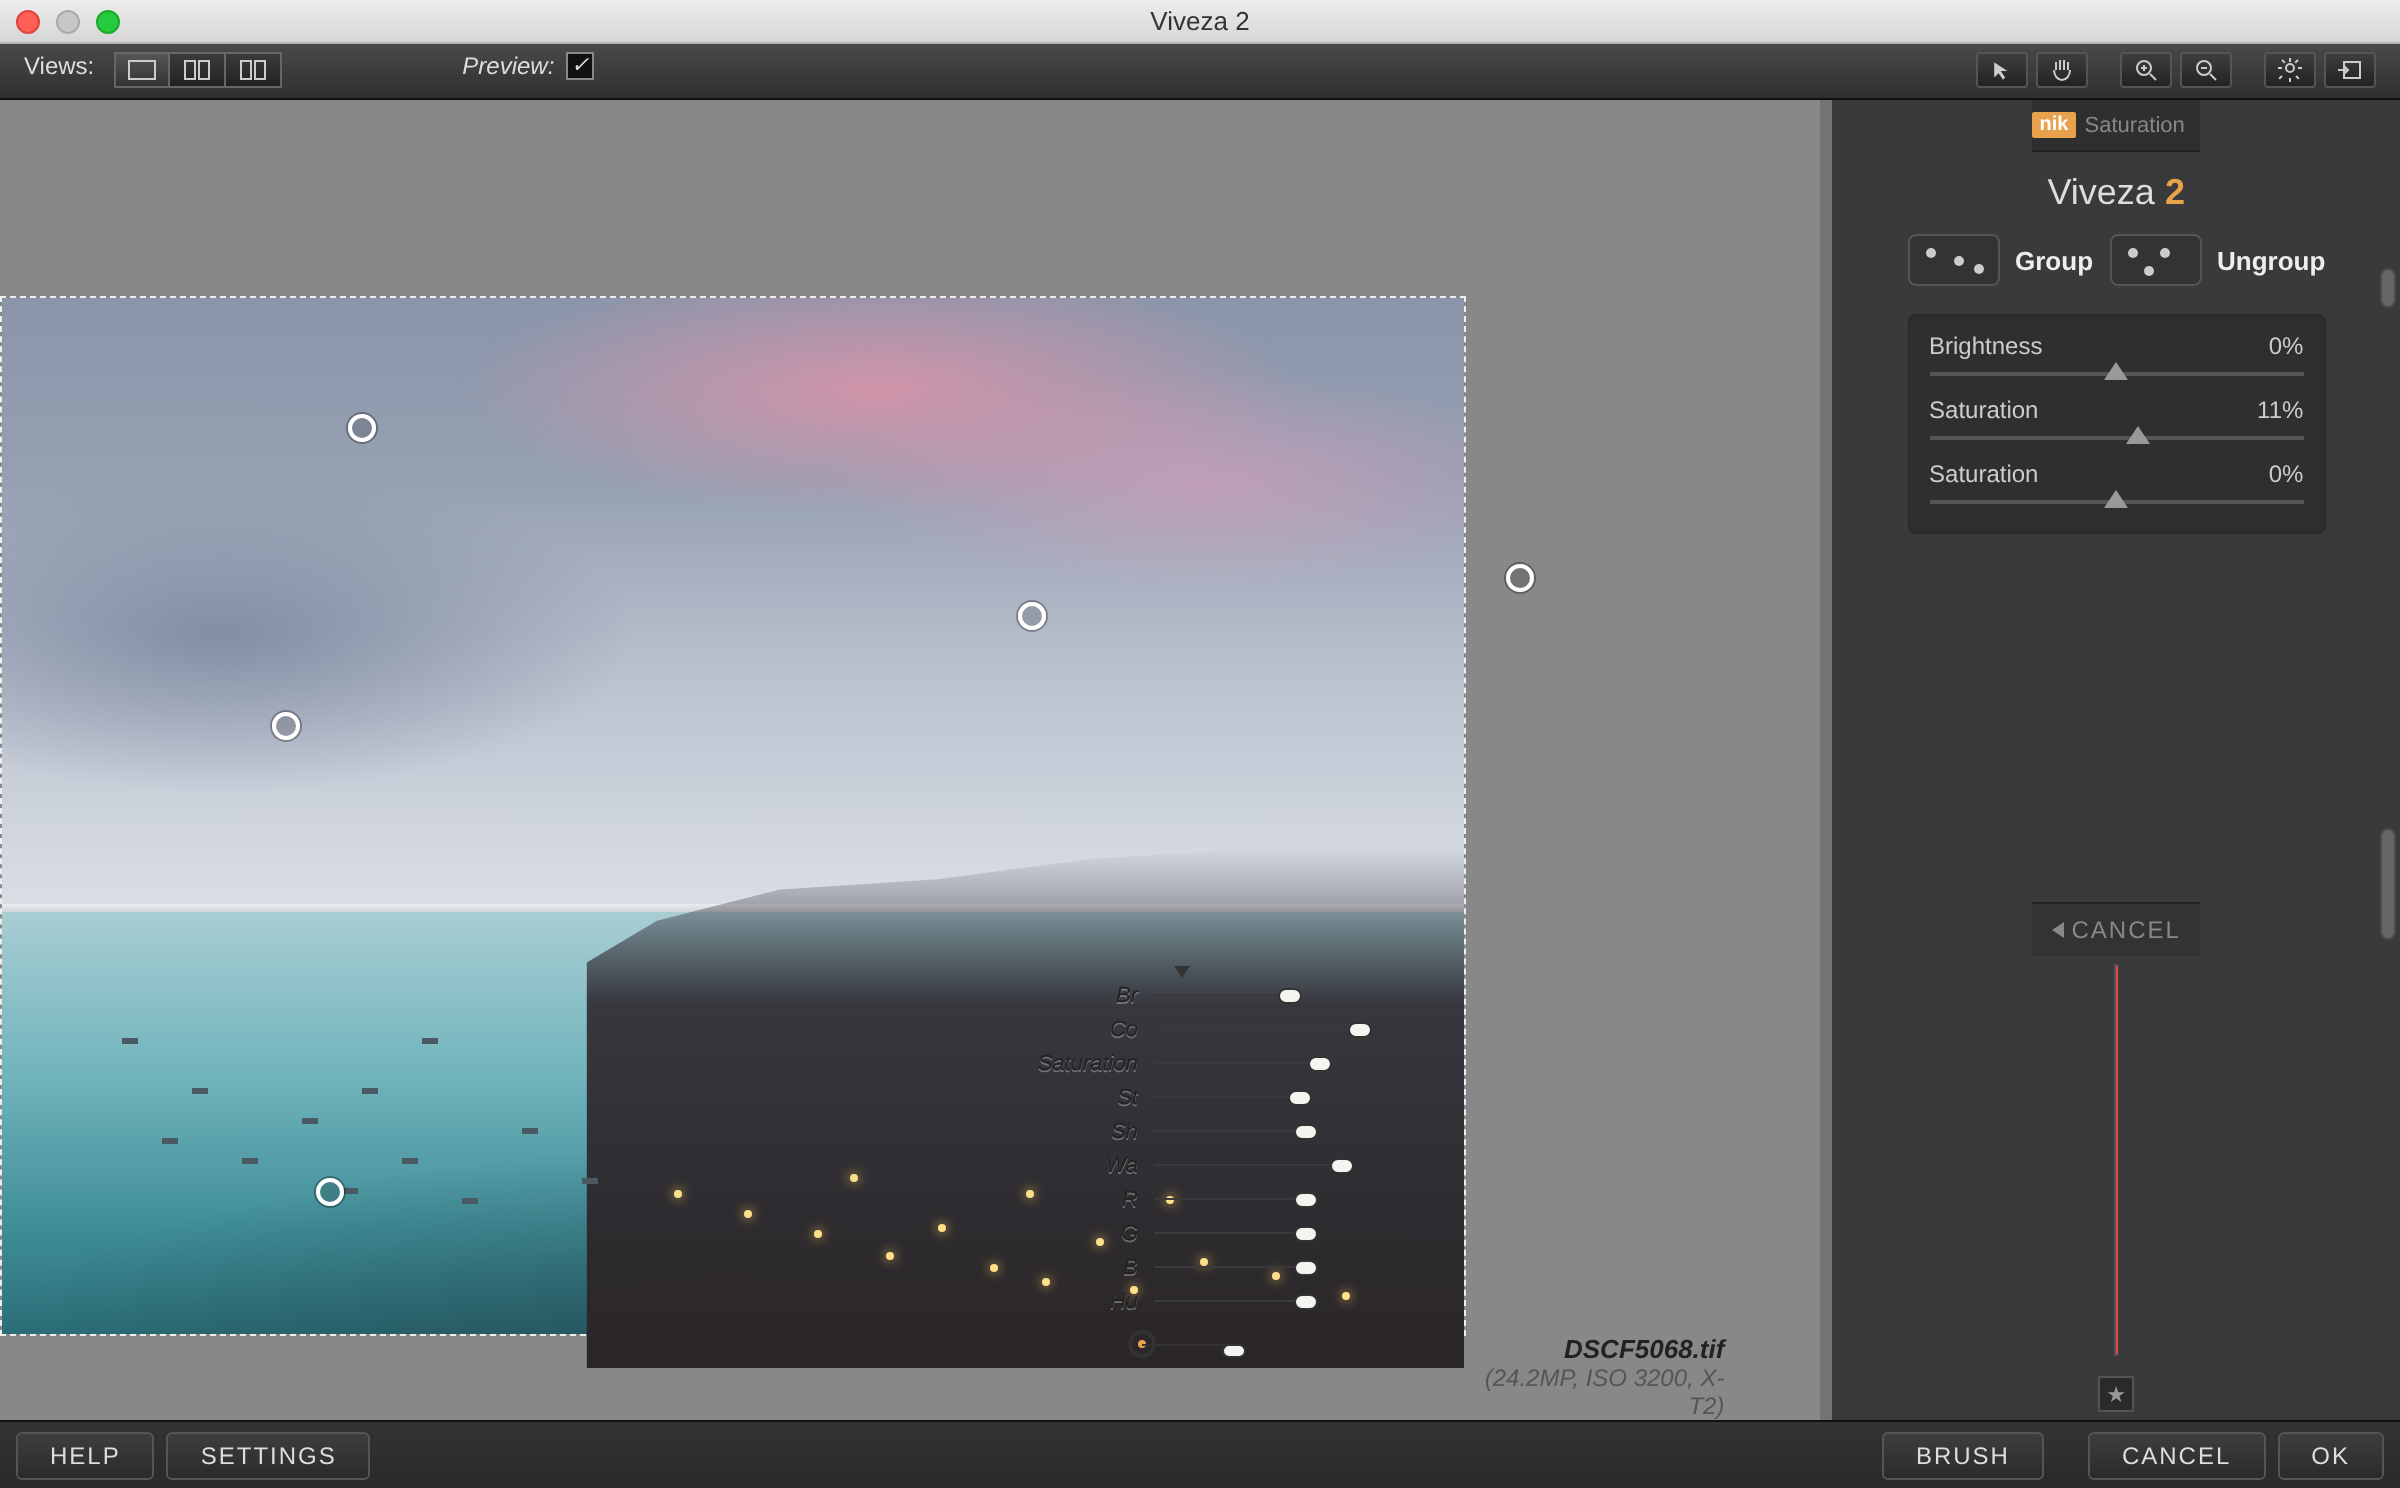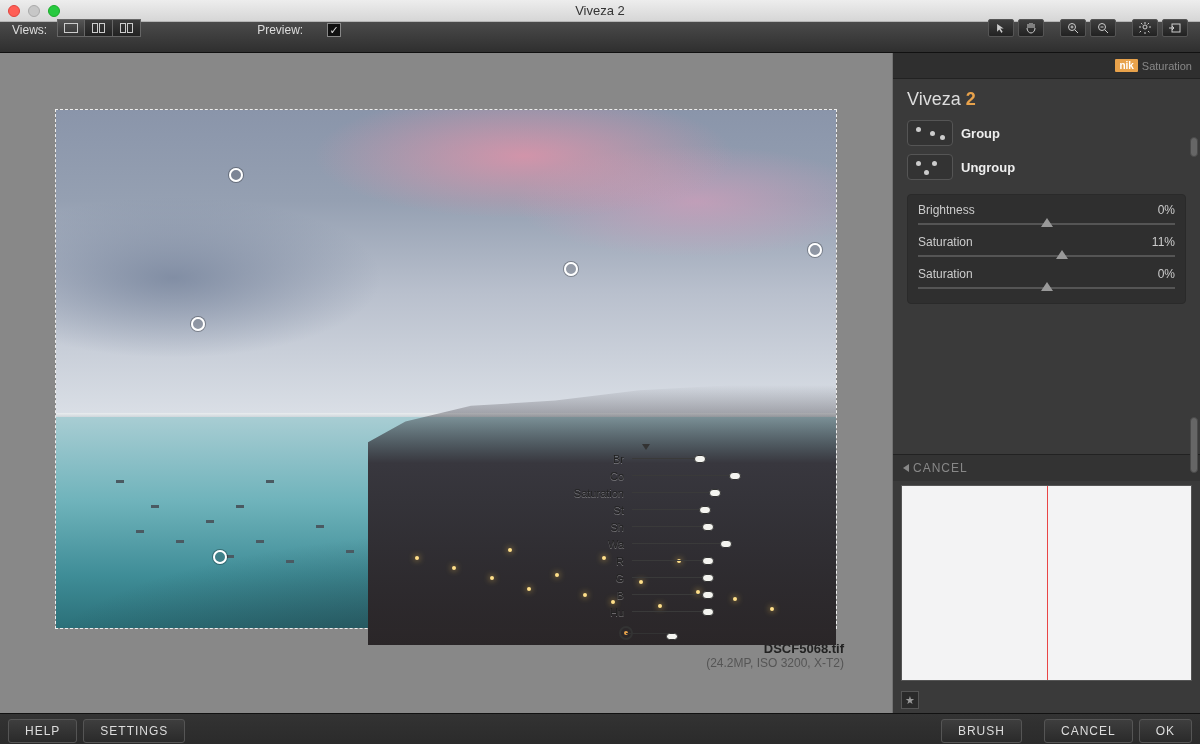--- a/index.html
+++ b/index.html
@@ -8,38 +8,38 @@
   
   .titlebar { height: 22px; background: linear-gradient(#ededed, #d6d6d6); border-bottom: 1px solid #b5b5b5; display:flex; align-items:center; position:relative; }
   .traffic { display:flex; gap:8px; padding-left:8px; }
   .dot { width:12px; height:12px; border-radius:50%; }
   .dot.red{background:#ff5f56;border:1px solid #e0443e;}
   .dot.yellow{background:#c7c7c7;border:1px solid #aaa;}
   .dot.green{background:#27c93f;border:1px solid #1aab29;}
   .titlebar-title{position:absolute;left:0;right:0;text-align:center;font-size:13px;color:#333;}
   
   
-  .toolbar { height:28px; background:linear-gradient(#4a4a4a,#2f2f2f); border-bottom:1px solid #111; display:flex; align-items:flex-end; color:#ddd; font-size:12px; padding:15px 12px; position:relative;}
+  .toolbar { height:28px; background:linear-gradient(#4a4a4a,#2f2f2f); border-bottom:1px solid #111; display:flex; align-items:flex-start; color:#ddd; font-size:12px; padding:4px 12px; position:relative;}
   .views-label{margin-right:10px;}
   .view-buttons{display:flex;}
   .vbtn{width:28px;height:18px;border:1px solid #666;background:linear-gradient(#3a3a3a,#222);display:flex;align-items:center;justify-content:center;}
   .vbtn + .vbtn{border-left:none;}
   .vbtn.active{background:linear-gradient(#555,#333);}
   .vicon{display:block;width:14px;height:10px;border:1px solid #ccc;}
   .vicon2{display:flex;gap:1px;}
   .vicon2 span{width:6px;height:10px;border:1px solid #ccc;}
-  .preview-group{margin-left:116px;display:flex;align-items:center;gap:24px;}
+  .preview-group{margin-left:90px;display:flex;align-items:center;gap:6px;font-style:italic;}
   .checkbox{width:14px;height:14px;border:1px solid #888;background:#111;display:flex;align-items:center;justify-content:center;color:#ddd;font-size:11px;line-height:1;}
   .tool-icons{display:flex;gap:4px;margin-left:auto;}
   .tool-icons .ti{width:26px;height:18px;border:1px solid #555;background:linear-gradient(#3e3e3e,#222);border-radius:2px;display:flex;align-items:center;justify-content:center;color:#ccc;font-size:11px;}
   .tool-spacer{width:8px;}
   
   
   .main{display:flex;height:calc(744px - 22px - 28px - 34px);}
-  .canvas-area{flex:1;background:#888;position:relative;display:flex;flex-direction:column;align-items:center;}
+  .canvas-area{flex:1;background:#888;position:relative;display:flex;align-items:center;font-style:italic;}
   .image-wrap{margin-top:56px;position:relative;width:782px;height:520px;border:1px dashed #eee;}
   .sky{position:absolute;left:0;right:0;top:0;height:305px;
     background:
       radial-gradient(ellipse 300px 90px at 60% 15%, rgba(231,146,168,0.75), transparent 70%),
       radial-gradient(ellipse 260px 80px at 82% 30%, rgba(221,157,188,0.6), transparent 70%),
       radial-gradient(ellipse 260px 100px at 15% 55%, rgba(124,137,160,0.9), transparent 80%),
       linear-gradient(#8a95aa 0%, #95a0b2 30%, #b9c0cd 60%, #dadfe6 100%);
   }
   .horizon{position:absolute;left:0;right:0;top:303px;height:4px;background:linear-gradient(#e9edef,#cfd6db);}
   .sea{position:absolute;left:0;top:307px;right:0;bottom:0;
@@ -66,33 +66,33 @@
   .size-handle{position:absolute;left:36px;top:183px;width:12px;height:7px;border-radius:4px;border:1px solid #333;background:#f4f4f0;}
   .tri{position:absolute;left:76px;top:-6px;width:0;height:0;border-left:4px solid transparent;border-right:4px solid transparent;border-top:6px solid #333;}
   .cp-center{position:absolute;left:53px;top:176px;width:14px;height:14px;border-radius:50%;border:2px solid #333;}
   .cp-center-inner{position:absolute;left:3px;top:3px;width:4px;height:4px;border-radius:50%;background:#e8a24b;}
   .size-line{position:absolute;left:60px;top:183px;width:50px;border-top:1px solid #333;}
   
   .caption{margin-top:12px;align-self:flex-end;margin-right:48px;text-align:right;color:#222;font-size:13px;}
   .caption .sub{color:#555;font-size:12px;}
   
   
-  .panel{width:308px;background:#3a3a3a;border-left:1px solid #737373;display:flex;flex-direction:column;color:#ccc;font-size:13px;position:relative;}
+  .panel{width:308px;background:#3a3a3a;border-left:6px solid #737373;display:flex;flex-direction:column;color:#ccc;font-size:13px;position:relative;align-items:center;}
   .brand{height:26px;border-bottom:1px solid #222;background:#2f2f2f;display:flex;align-items:center;justify-content:flex-end;padding-right:8px;font-size:11px;color:#888;}
   .brand .nik{background:#e8a24b;color:#fff;padding:1px 4px;font-weight:bold;margin-right:4px;font-size:10px;border-radius:1px;text-transform:lowercase;}
   .panel-title{padding:10px 14px;font-size:18px;color:#ddd;}
   .panel-title .two{color:#e8a24b;font-weight:bold;}
   .scrollbar{position:absolute;right:2px;top:84px;width:8px;height:20px;border-radius:4px;background:#666;border:1px solid #4a4a4a;}
   .scrollbar-bottom{position:absolute;right:2px;top:364px;width:8px;height:56px;border-radius:4px;background:#666;border:1px solid #4a4a4a;}
   
   .panel-body{padding:0 14px;flex:1;overflow:hidden;}
   .addcp{display:flex;align-items:center;gap:12px;margin:6px 0 12px;}
   .addcp-icon{width:62px;height:42px;border:1px solid #555;border-radius:4px;background:radial-gradient(circle at 50% 50%, #fff 0 20%, #999 22% 38%, #333 40% 100%);}
   .addcp-label{color:#eee;font-weight:bold;}
-  .grp-row{display:flex;gap:8px;margin-bottom:14px;flex-direction:column;}
+  .grp-row{display:flex;gap:8px;margin-bottom:14px;}
   .grp-btn{display:flex;align-items:center;gap:8px;}
   .grp-icon{width:46px;height:26px;border:1px solid #555;border-radius:4px;background:#333;position:relative;}
   .grp-icon .d{position:absolute;width:5px;height:5px;border-radius:50%;background:#ccc;}
   .grp-label{color:#eee;font-weight:bold;}
   
   .sect{border:1px solid #2a2a2a;border-radius:4px;background:#2f2f2f;}
   .sect-head{display:flex;align-items:center;padding:8px 10px;font-weight:bold;color:#ddd;}
   .sect-head .ico{margin-left:auto;display:flex;gap:4px;}
   .sect-head .ico span{width:22px;height:16px;border:1px solid #555;border-radius:2px;background:#3a3a3a;display:flex;align-items:center;justify-content:center;font-size:9px;color:#aaa;}
   .sect-body{padding:8px 10px 4px;}

